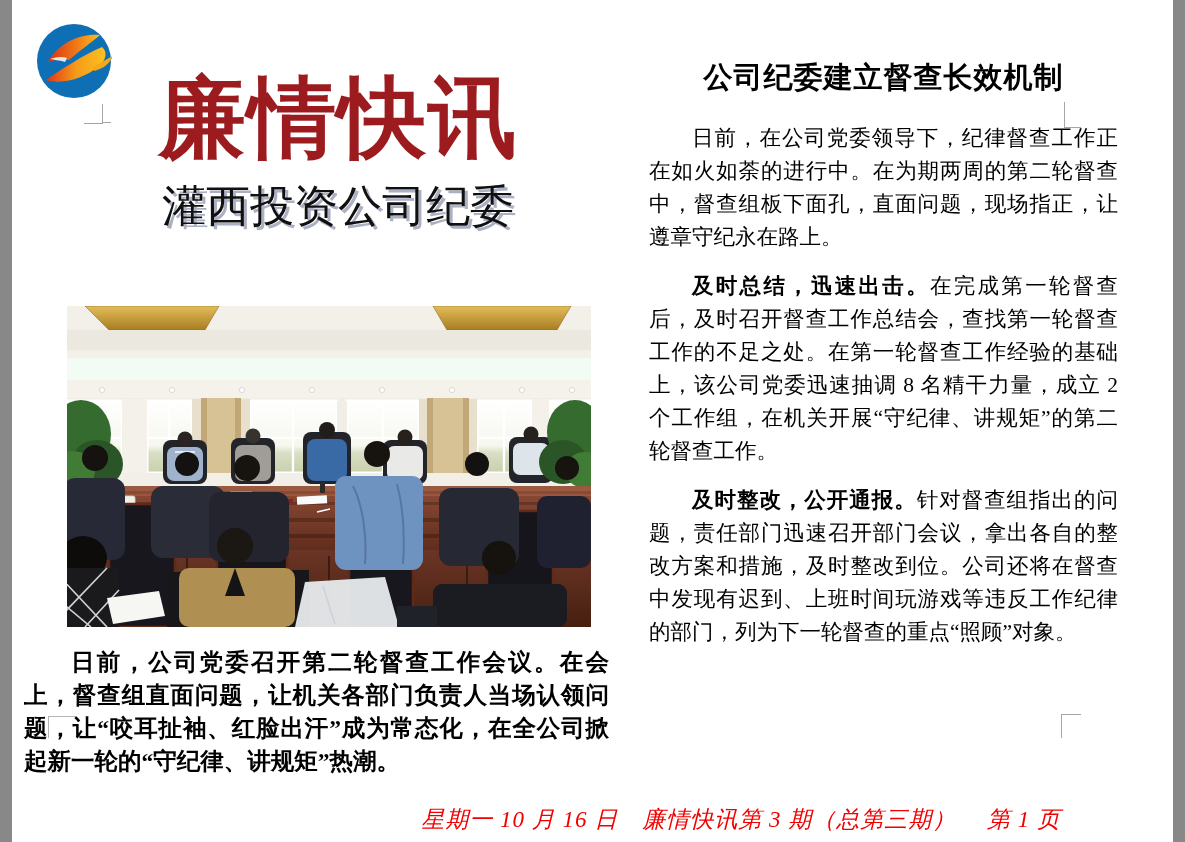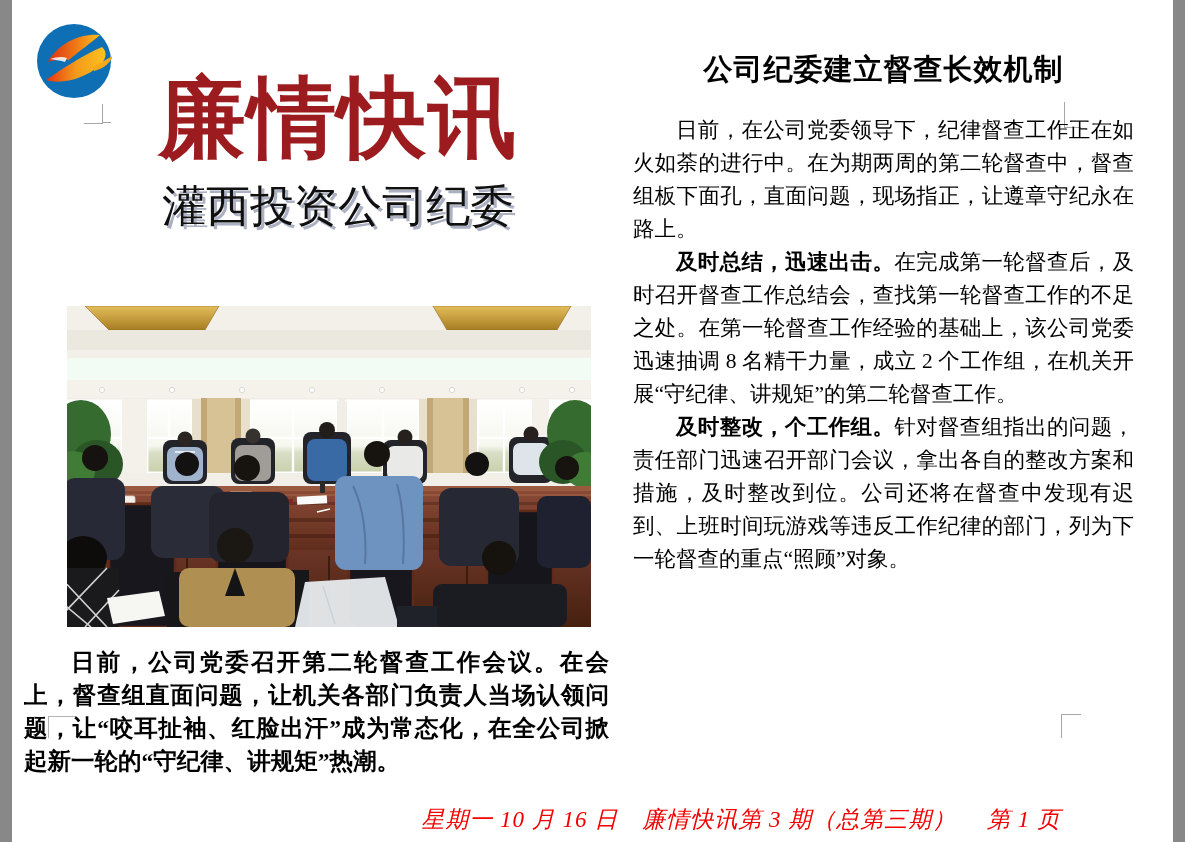--- a/index.html
+++ b/index.html
@@ -33,25 +33,25 @@
   .photo svg{display:block;width:100%;height:100%;}
   
   .left-para{
     position:absolute;left:12px;top:646px;width:585px;
     font-size:23.5px;line-height:33px;font-weight:bold;
     text-align:justify;text-justify:inter-ideograph;text-indent:2em;margin:0;
   }
   
   .right-col{position:absolute;left:621px;top:46px;width:501px;}
   .right-headline{
-    margin:4px 0 24px 0;font-size:29px;font-weight:bold;text-align:center;
+    margin:12px 0 24px 0;font-size:29px;font-weight:bold;text-align:center;
     letter-spacing:1px;white-space:nowrap;
   }
   .right-col p{
-    margin:0;font-size:21.5px;line-height:33px;text-align:justify;
+    margin:16px;font-size:21.5px;line-height:33px;text-align:justify;
     text-justify:inter-ideograph;text-indent:2em;
   }
   .right-col p b{font-weight:bold;}
   
   .footer-line{
     position:absolute;top:804px;right:112px;white-space:nowrap;
     font-size:23px;font-weight:normal;font-style:italic;color:#f20000;
     letter-spacing:1px;
   }
   
@@ -277,19 +277,19 @@
     </svg>
   </div>
 
   <p class="left-para">日前，公司党委召开第二轮督查工作会议。在会上，督查组直面问题，让机关各部门负责人当场认领问题，让“咬耳扯袖、红脸出汗”成为常态化，在全公司掀起新一轮的“守纪律、讲规矩”热潮。</p>
 
   <div class="right-col">
     <h1 class="right-headline">公司纪委建立督查长效机制</h1>
     <div id="right-paras">
         <p>日前，在公司党委领导下，纪律督查工作正在如火如荼的进行中。在为期两周的第二轮督查中，督查组板下面孔，直面问题，现场指正，让遵章守纪永在路上。</p>
         <p><b>及时总结，迅速出击。</b>在完成第一轮督查后，及时召开督查工作总结会，查找第一轮督查工作的不足之处。在第一轮督查工作经验的基础上，该公司党委迅速抽调 8 名精干力量，成立 2 个工作组，在机关开展“守纪律、讲规矩”的第二轮督查工作。</p>
-        <p><b>及时整改，个工作组。</b>针对督查组指出的问题，责任部门迅速召开部门会议，拿出各自的整改方案和措施，及时整改到位。公司还将在督查中发现有迟到、上班时间玩游戏等违反工作纪律的部门，列为下一轮督查的重点“照顾”对象。</p>
+        <p><b>及时整改，公开通报。</b>针对督查组指出的问题，责任部门迅速召开部门会议，拿出各自的整改方案和措施，及时整改到位。公司还将在督查中发现有迟到、上班时间玩游戏等违反工作纪律的部门，列为下一轮督查的重点“照顾”对象。</p>
       </div>
   </div>
 
   <div class="footer-line">星期一 10 月 16 日　廉情快讯第 3 期（总第三期）　 第 1 页</div>
 
 </div>
 
 </body></html>

